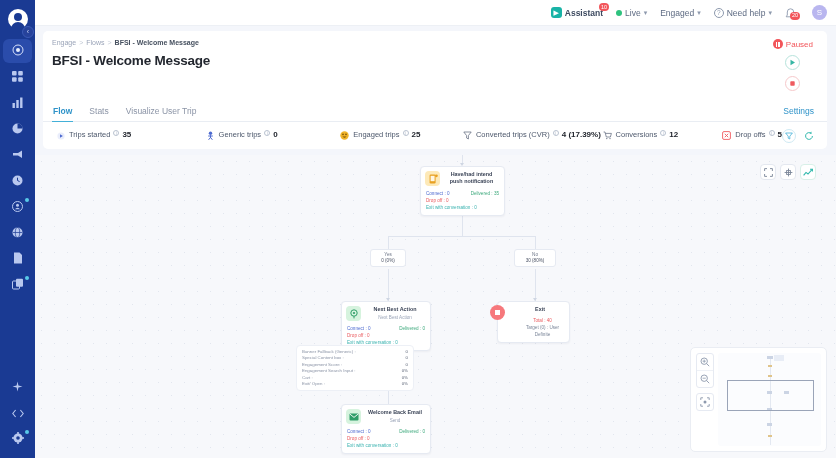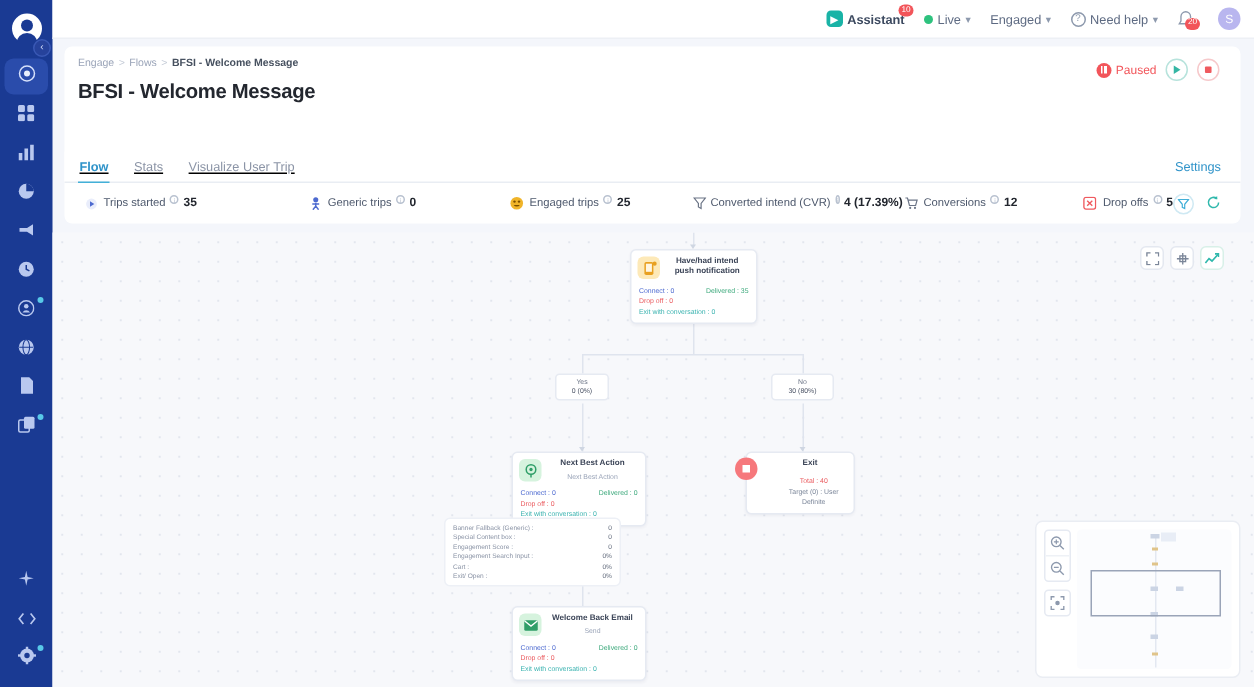--- a/index.html
+++ b/index.html
@@ -112,21 +112,21 @@
   .crumb .sep { color: #c3cad6; }
   .page-title {
     font-size: 13.5px; font-weight: bold; color: #23272f;
     margin-top: 7px; letter-spacing: -0.2px;
   }
   .published { font-size: 7.5px; color: #8b94a6; margin-top: 9px; }
   .published b { color: #3f4756; font-weight: bold; }
 
   .status-row {
     position: absolute; right: 14px; top: 8px;
-    display: flex; align-items: center; gap: 6px;
+    display: flex; align-items: center; gap: 6px; flex-direction: column;
   }
   .paused-tag { display: flex; align-items: center; gap: 3px; font-size: 8px; color: #f2555a; }
   .paused-ic {
     width: 10px; height: 10px; border-radius: 50%; background: #f2555a;
     position: relative;
   }
   .paused-ic:before, .paused-ic:after {
     content: ""; position: absolute; top: 2.5px; width: 1.5px; height: 5px; background: #fff;
   }
   .paused-ic:before { left: 3px; } .paused-ic:after { left: 5.5px; }
@@ -147,21 +147,21 @@
     width: 15px; height: 15px; border-radius: 50%;
     border: 1px solid #d9dfe9; background: #fff; color: #8d99ad;
     font-size: 7px; display: flex; align-items: center; justify-content: center; cursor: pointer;
   }
 
   
   .tabs-card {
     position: absolute; left: 43px; top: 101px; right: 9px;
     height: 21px; background: #fff;
     border-bottom: 1px solid #e9edf3;
-    display: flex; align-items: center; padding-left: 9px; gap: 15px; text-decoration: underline;
+    display: flex; align-items: center; padding-left: 9px; gap: 15px;
   }
   .tab {
     font-size: 8.5px; color: #8b94a6; cursor: pointer;
     height: 21px; display: flex; align-items: center; padding: 0 1px;
   }
   .tab.active { color: #2f93c9; border-bottom: 1.5px solid #43b0d8; font-weight: bold; }
   .settings-link {
     position: absolute; right: 13px; font-size: 8.5px; color: #2f93c9; cursor: pointer;
   }
 
@@ -511,21 +511,21 @@
       <span>Engaged trips</span>
       <span class="info">i</span>
       <span class="val">25</span>
     </div>
     <div class="stat" style="width:140px">
       <span class="stat-ic">
         <svg width="9" height="9" viewBox="0 0 9 9">
             <path d="M0.8 1 H8.2 L5.4 4.6 V8 L3.6 7 V4.6 Z" fill="none" stroke="#6b7486" stroke-width="0.8"></path>
           </svg>
       </span>
-      <span>Converted intend (CVR)</span>
+      <span>Converted trips (CVR)</span>
       <span class="info">i</span>
       <span class="val">4 (17.39%)</span>
     </div>
     <div class="stat" style="width:120px">
       <span class="stat-ic">
         <svg width="9" height="9" viewBox="0 0 9 9">
             <path d="M0.6 1 H2 L3.3 6 H7.4 L8.4 2.4 H2.4" fill="none" stroke="#6b7486" stroke-width="0.8"></path>
             <circle cx="3.8" cy="7.6" r="0.7" fill="#6b7486"></circle>
             <circle cx="7" cy="7.6" r="0.7" fill="#6b7486"></circle>
           </svg>

